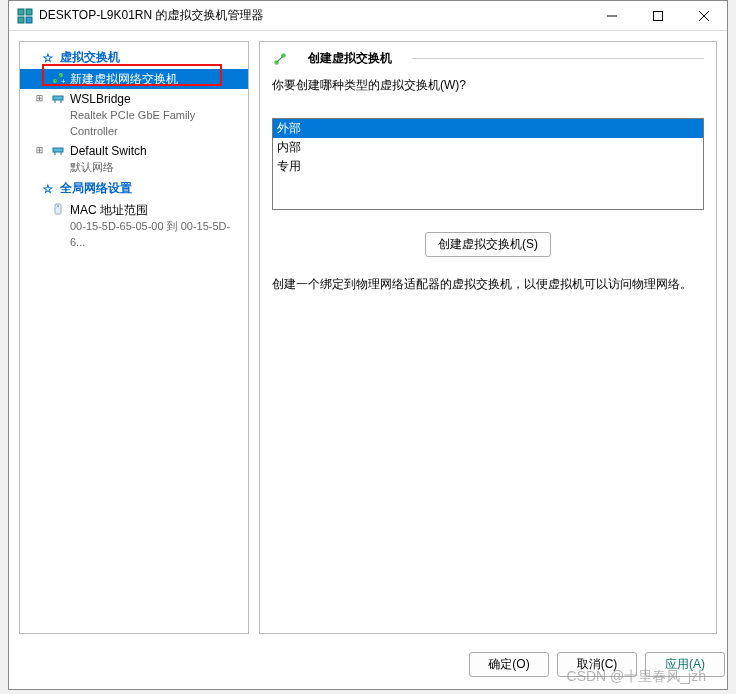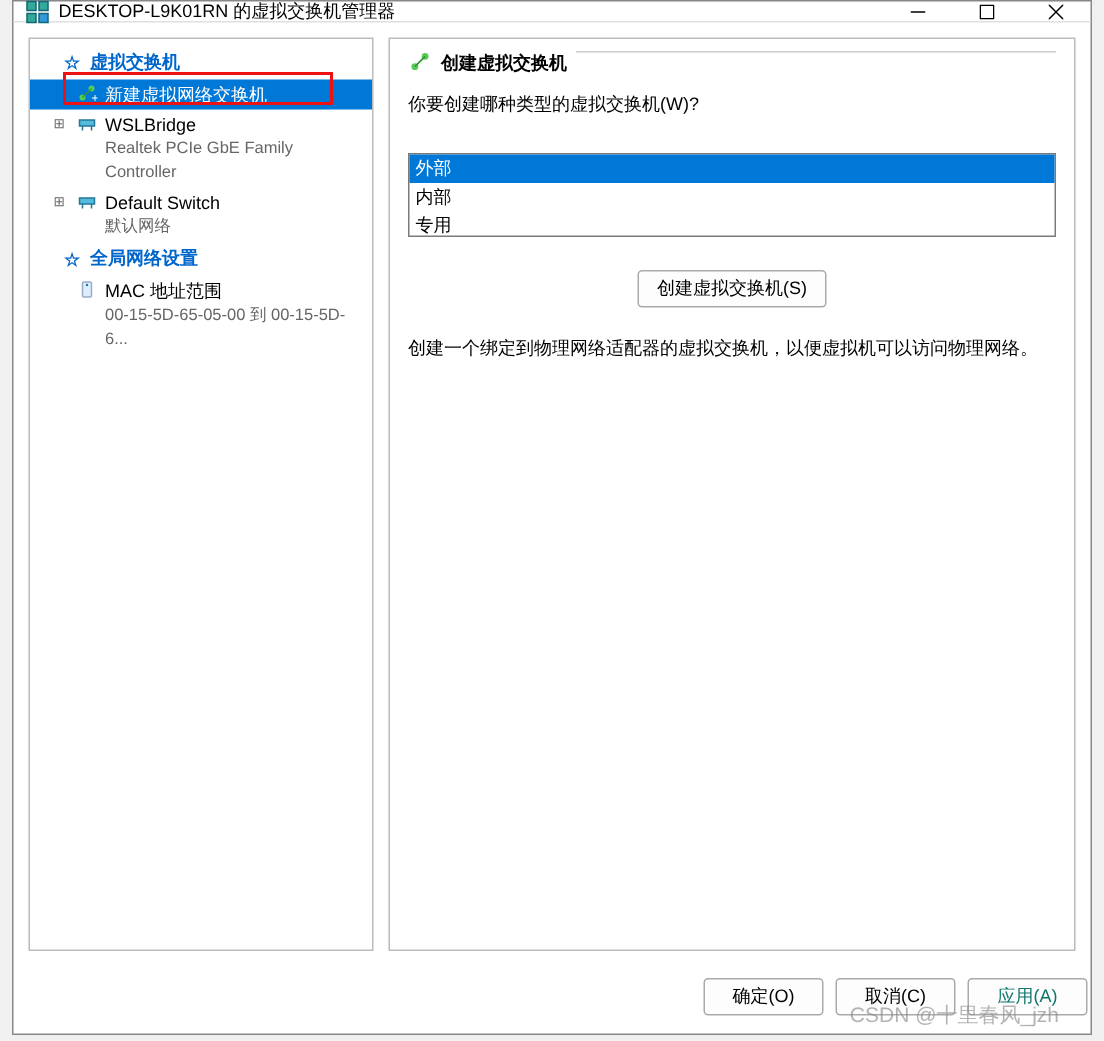--- a/index.html
+++ b/index.html
@@ -1,20 +1,20 @@
 <!DOCTYPE html>
 <html><head>
   <meta charset="utf-8">
   <style>
     * { box-sizing: border-box; margin: 0; padding: 0; }
     body { font-family: "Microsoft YaHei", "Segoe UI", sans-serif; font-size: 12px; background: #f0f0f0; width: 736px; height: 694px; overflow: hidden; position: relative; }
     
     .window { background: #fff; border: 1px solid #888; width: 720px; height: 690px; margin-left: 8px; margin-top: 0; display: flex; flex-direction: column; }
     
-    .titlebar { height: 14px; display: flex; align-items: center; padding: 0 0 0 8px; border-bottom: 1px solid #e0e0e0; }
+    .titlebar { height: 30px; display: flex; align-items: center; padding: 0 0 0 8px; border-bottom: 1px solid #e0e0e0; }
     .titlebar-icon { width: 16px; height: 16px; margin-right: 6px; }
     .titlebar-title { flex: 1; font-size: 12px; color: #000; }
     .titlebar-btns { display: flex; }
     .titlebar-btn { width: 46px; height: 30px; display: flex; align-items: center; justify-content: center; color: #000; }
     
     .body { flex: 1; display: flex; padding: 10px; gap: 10px; }
     
     .left-pane { width: 230px; border: 1px solid #bbb; background: #fff; overflow: hidden; position: relative; }
     .right-pane { flex: 1; border: 1px solid #bbb; background: #fff; padding: 8px 12px; display: flex; flex-direction: column; }
     
@@ -22,26 +22,26 @@
     .tree-header { color: #0066cc; font-weight: bold; padding: 3px 4px 3px 20px; display: flex; align-items: center; gap: 4px; }
     .tree-item { padding: 2px 4px 2px 30px; display: flex; align-items: flex-start; gap: 4px; line-height: 16px; position: relative; }
     .tree-item .expander { position: absolute; left: 14px; top: 3px; width: 11px; height: 11px; font-size: 9px; color: #666; display:flex; align-items:center; justify-content:center;}
     .tree-item.selected { background: #0078d7; color: #fff; }
     .tree-item .label-wrap { display: flex; flex-direction: column; }
     .tree-item .sublabel { color: #666; font-size: 11px; }
     .tree-icon { width: 16px; height: 14px; flex-shrink: 0; display: inline-flex; align-items: center; justify-content: center; }
     
     .highlight-box { position: absolute; border: 2px solid #e11; pointer-events: none; }
     
-    .section-header { display: flex; gap: 6px; margin-bottom: 10px; }
+    .section-header { display: flex; align-items: center; gap: 20px; margin-bottom: 10px; }
     .section-header .line { flex: 1; height: 1px; background: #ccc; }
     .section-title { font-weight: bold; }
     
     .question { margin-bottom: 24px; }
-    .listbox { border: 1px solid #7a7a7a; height: 56px; }
+    .listbox { border: 1px solid #7a7a7a; height: 92px; }
     .listbox-item { padding: 1px 4px; }
     .listbox-item.selected { background: #0078d7; color: #fff; }
     
     .btn-row-right { display: flex; justify-content: center; margin-top: 22px; }
     .btn { background: #fdfdfd; border: 1px solid #aaa; padding: 3px 12px; font-size: 12px; font-family: inherit; border-radius: 3px; min-width: 80px; text-align: center; }
     .btn:disabled { color: #0f766e; }
     
     .description { margin-top: 18px; line-height: 1.5; }
     
     .footer { padding: 8px 2px 12px; display: flex; justify-content: flex-end; gap: 8px; }

